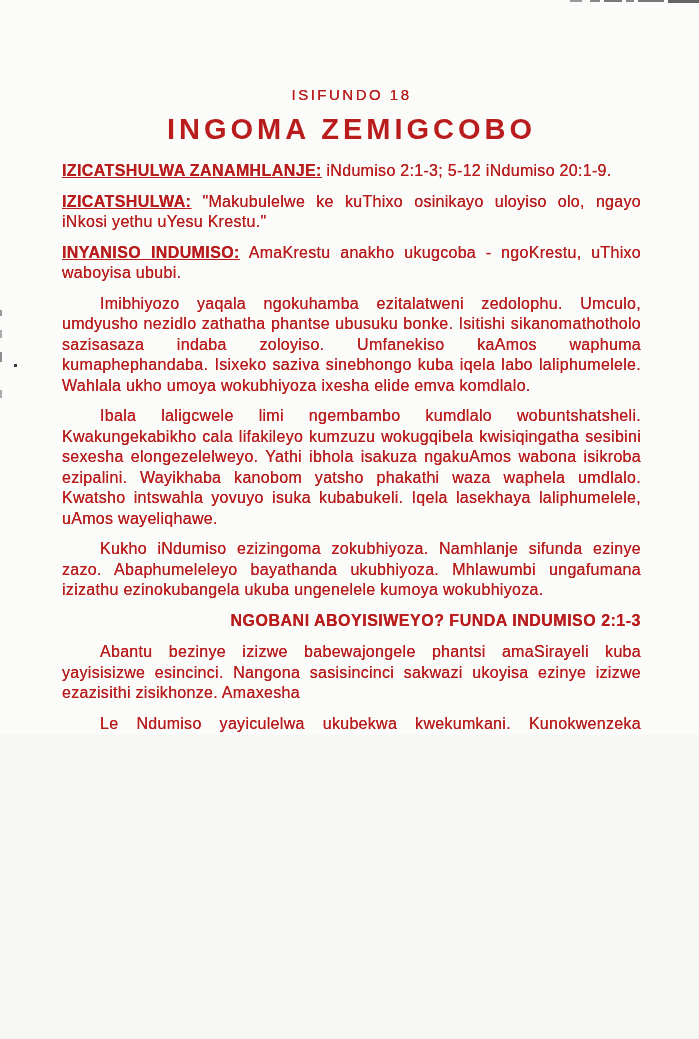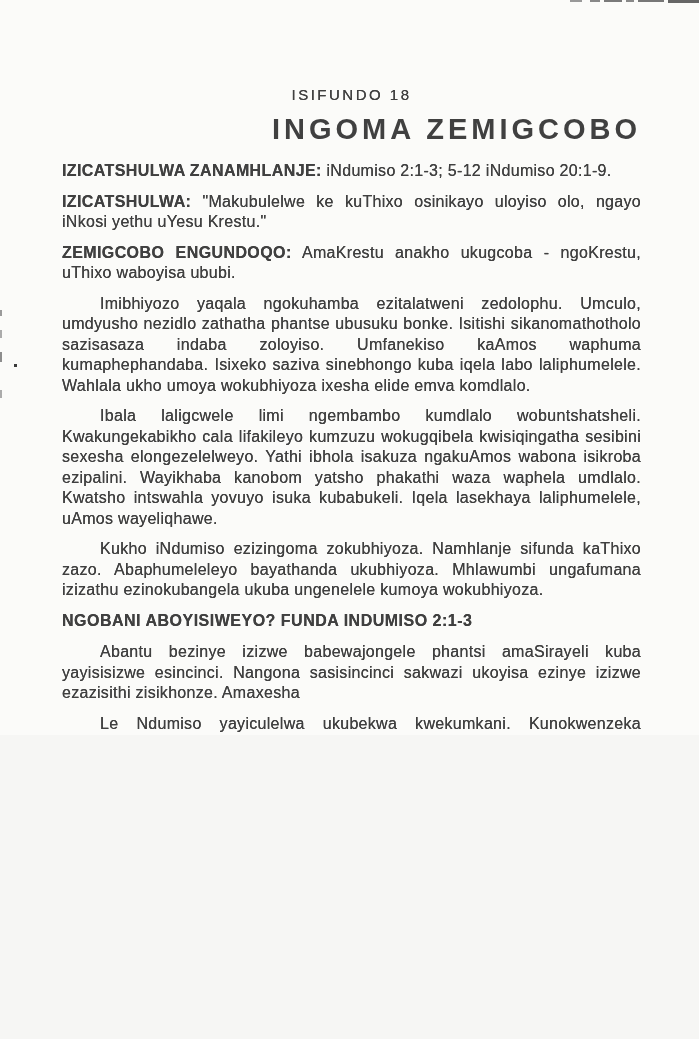--- a/index.html
+++ b/index.html
@@ -6,58 +6,58 @@
   body {
     width: 699px; height: 1039px;
     background: #f6f6f4;
     font-family: "Liberation Sans", sans-serif;
   }
   .sheet {
     position: relative;
     width: 699px; height: 735px;
     background: #fbfbf9;
     overflow: hidden;
-    color: #404040;
+    color: #b91c1c;
   }
   .content {
     position: absolute;
     left: 62px; top: 86px;
     width: 579px;
   }
   .lesson-label {
     text-align: center;
     font-size: 15px;
     letter-spacing: 2.5px;
     line-height: 18px;
     margin: 0 0 8px 0;
     text-shadow: 0 0 0.3px currentColor;
   }
   .page-title {
-    text-align: right;
+    text-align: center;
     font-size: 29px;
     font-weight: 700;
     letter-spacing: 4px;
     line-height: 34px;
     margin: 0 0 15px 0;
   }
   .fm, .para, .subheading {
     font-size: 16px;
     line-height: 20.5px;
     letter-spacing: 0.3px;
     text-align: justify;
     margin: 0 0 10px 0;
     text-shadow: 0 0 0.3px currentColor;
   }
-  .b { font-weight: 700; letter-spacing: 0.4px; }
+  .b { font-weight: 700; letter-spacing: 0.4px; text-decoration: underline; }
   .ref-line { display: block; }
   .para { text-indent: 38px; }
   .subheading {
     font-weight: 700;
     letter-spacing: 0.5px;
-    text-align: left;
+    text-align: right;
     margin: 10px 0 11px 0;
   }
   .footer {
     position: absolute;
     left: 10px; top: 966px;
     width: 699px;
     text-align: center;
     font-size: 12px;
     text-shadow: 0 0 0.3px currentColor;
   }
@@ -121,27 +121,27 @@
     <h1 class="page-title">INGOMA ZEMIGCOBO</h1>
 
     <p class="fm"><span class="b">IZICATSHULWA ZANAMHLANJE:</span>
       <span>iNdumiso 2:1-3; 5-12 iNdumiso 20:1-9.</span>
     </p>
 
     <p class="fm"><span class="b">IZICATSHULWA:</span>
       <span>"Makubulelwe ke kuThixo osinikayo uloyiso olo, ngayo iNkosi yethu uYesu Krestu."</span>
     </p>
 
-    <p class="fm"><span class="b">ZEMIGCOBO ENGUNDOQO:</span>
+    <p class="fm"><span class="b">INYANISO INDUMISO:</span>
       <span>AmaKrestu anakho ukugcoba - ngoKrestu, uThixo waboyisa ububi.</span>
     </p>
 
     <p class="para">Imibhiyozo yaqala ngokuhamba ezitalatweni zedolophu. Umculo, umdyusho nezidlo zathatha phantse ubusuku bonke. Isitishi sikanomathotholo sazisasaza indaba zoloyiso. Umfanekiso kaAmos waphuma kumaphephandaba. Isixeko saziva sinebhongo kuba iqela labo laliphumelele. Wahlala ukho umoya wokubhiyoza ixesha elide emva komdlalo.</p>
     <p class="para">Ibala laligcwele limi ngembambo kumdlalo wobuntshatsheli. Kwakungekabikho cala lifakileyo kumzuzu wokugqibela kwisiqingatha sesibini sexesha elongezelelweyo. Yathi ibhola isakuza ngakuAmos wabona isikroba ezipalini. Wayikhaba kanobom yatsho phakathi waza waphela umdlalo. Kwatsho intswahla yovuyo isuka kubabukeli. Iqela lasekhaya laliphumelele, uAmos wayeliqhawe.</p>
-    <p class="para">Kukho iNdumiso ezizingoma zokubhiyoza. Namhlanje sifunda kaThixo zazo. Abaphumeleleyo bayathanda ukubhiyoza. Mhlawumbi ungafumana izizathu ezinokubangela ukuba ungenelele kumoya wokubhiyoza.</p>
+    <p class="para">Kukho iNdumiso ezizingoma zokubhiyoza. Namhlanje sifunda ezinye zazo. Abaphumeleleyo bayathanda ukubhiyoza. Mhlawumbi ungafumana izizathu ezinokubangela ukuba ungenelele kumoya wokubhiyoza.</p>
 
     <h2 class="subheading">NGOBANI ABOYISIWEYO? FUNDA INDUMISO 2:1-3</h2>
 
     <p class="para">Abantu bezinye izizwe babewajongele phantsi amaSirayeli kuba yayisisizwe esincinci. Nangona sasisincinci sakwazi ukoyisa ezinye izizwe ezazisithi zisikhonze. Amaxesha</p>
     <p class="para">Le Ndumiso yayiculelwa ukubekwa kwekumkani. Kunokwenzeka okokuba yaqala ukuculwa ngexesha kwakubekwa uDavide. UThixo wamonyula uDavide ukuba abe ngukumkani kuSirayeli. Umprofeti uSamuweli wamthambisa (wagalela ioli phezu kwentloko yakhe). Yiyo lo nto amaSirayeli ambiza ngokuthi "Umthanjiswa kaThixo."</p>
 
   </div>
 
   <div class="footer">83</div>
 

